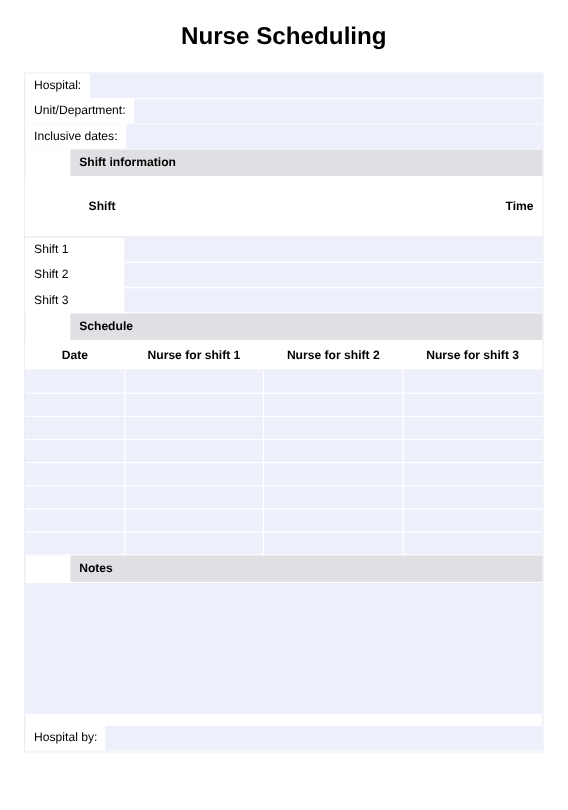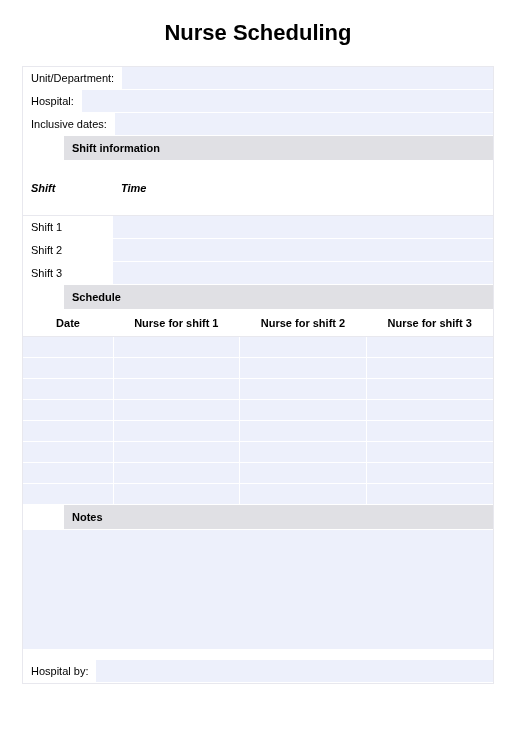--- a/index.html
+++ b/index.html
@@ -52,24 +52,23 @@
       margin-left: 41px;
     }
     .shift-table {
       width: 100%;
       border-collapse: collapse;
     }
     .shift-table th {
       background: #ffffff;
       font-size: 11px;
       font-weight: bold;
-      text-align: left;
+      text-align: right;
       padding: 21px 8px;
       border-bottom: 1px solid #e8e8ee;
-      font-style: italic;
     }
     .shift-table th.col-shift {
       width: 90px;
     }
     .shift-table td {
       font-size: 11px;
       padding: 5px 8px;
       border-bottom: 1px solid #ffffff;
       height: 22px;
       margin-top: 42px;
@@ -117,26 +116,26 @@
     }
   </style>
 </head>
 <body>
 
 <div class="title">Nurse Scheduling</div>
 
 <div class="form-container">
 
   <div class="field-row">
+    <div class="field-label">Hospital:</div>
+    <div class="field-value"></div>
+  </div>
+
+  <div class="field-row">
     <div class="field-label">Unit/Department:</div>
-    <div class="field-value"></div>
-  </div>
-
-  <div class="field-row">
-    <div class="field-label">Hospital:</div>
     <div class="field-value"></div>
   </div>
 
   <div class="field-row">
     <div class="field-label">Inclusive dates:</div>
     <div class="field-value"></div>
   </div>
 
   <div class="section-header">Shift information</div>
 

